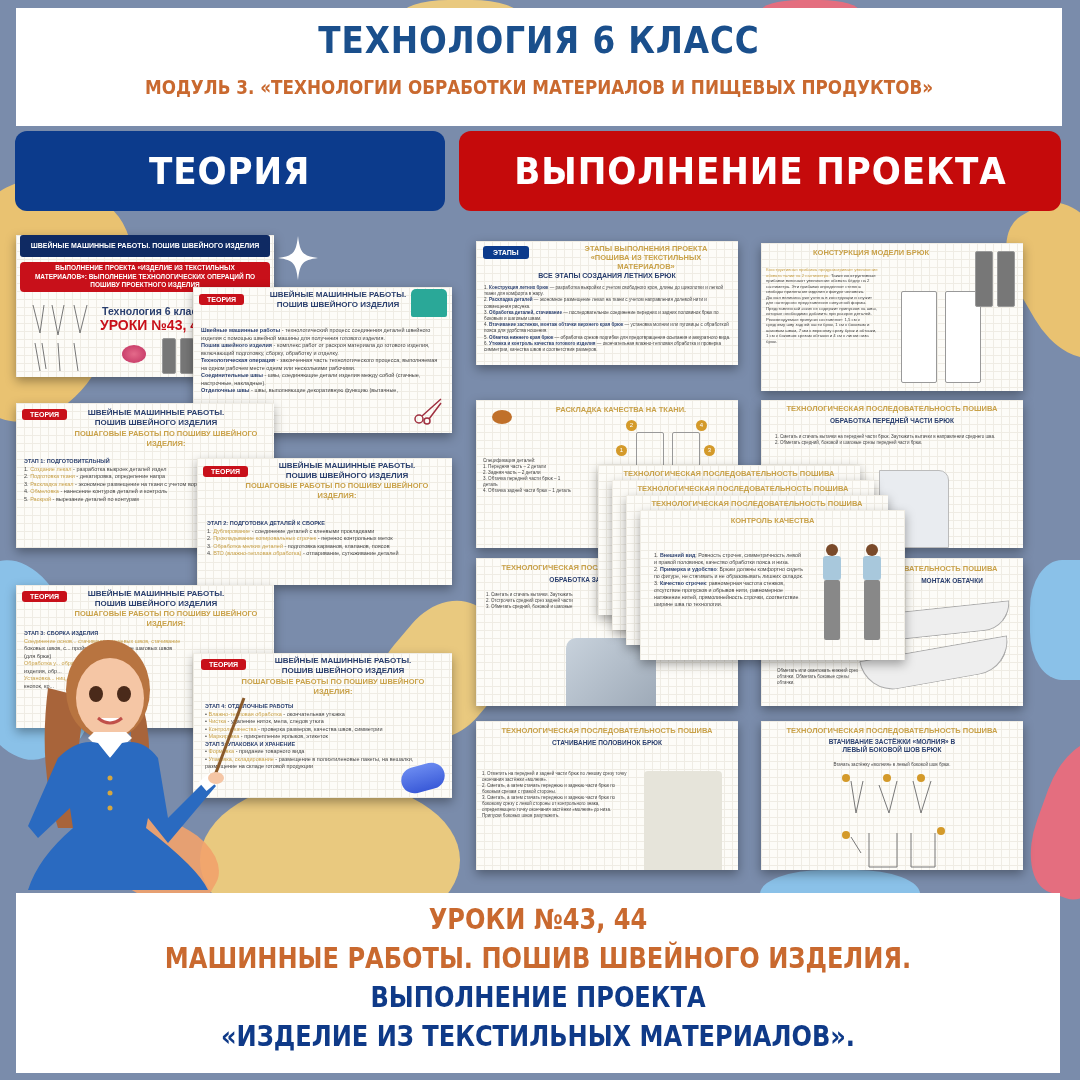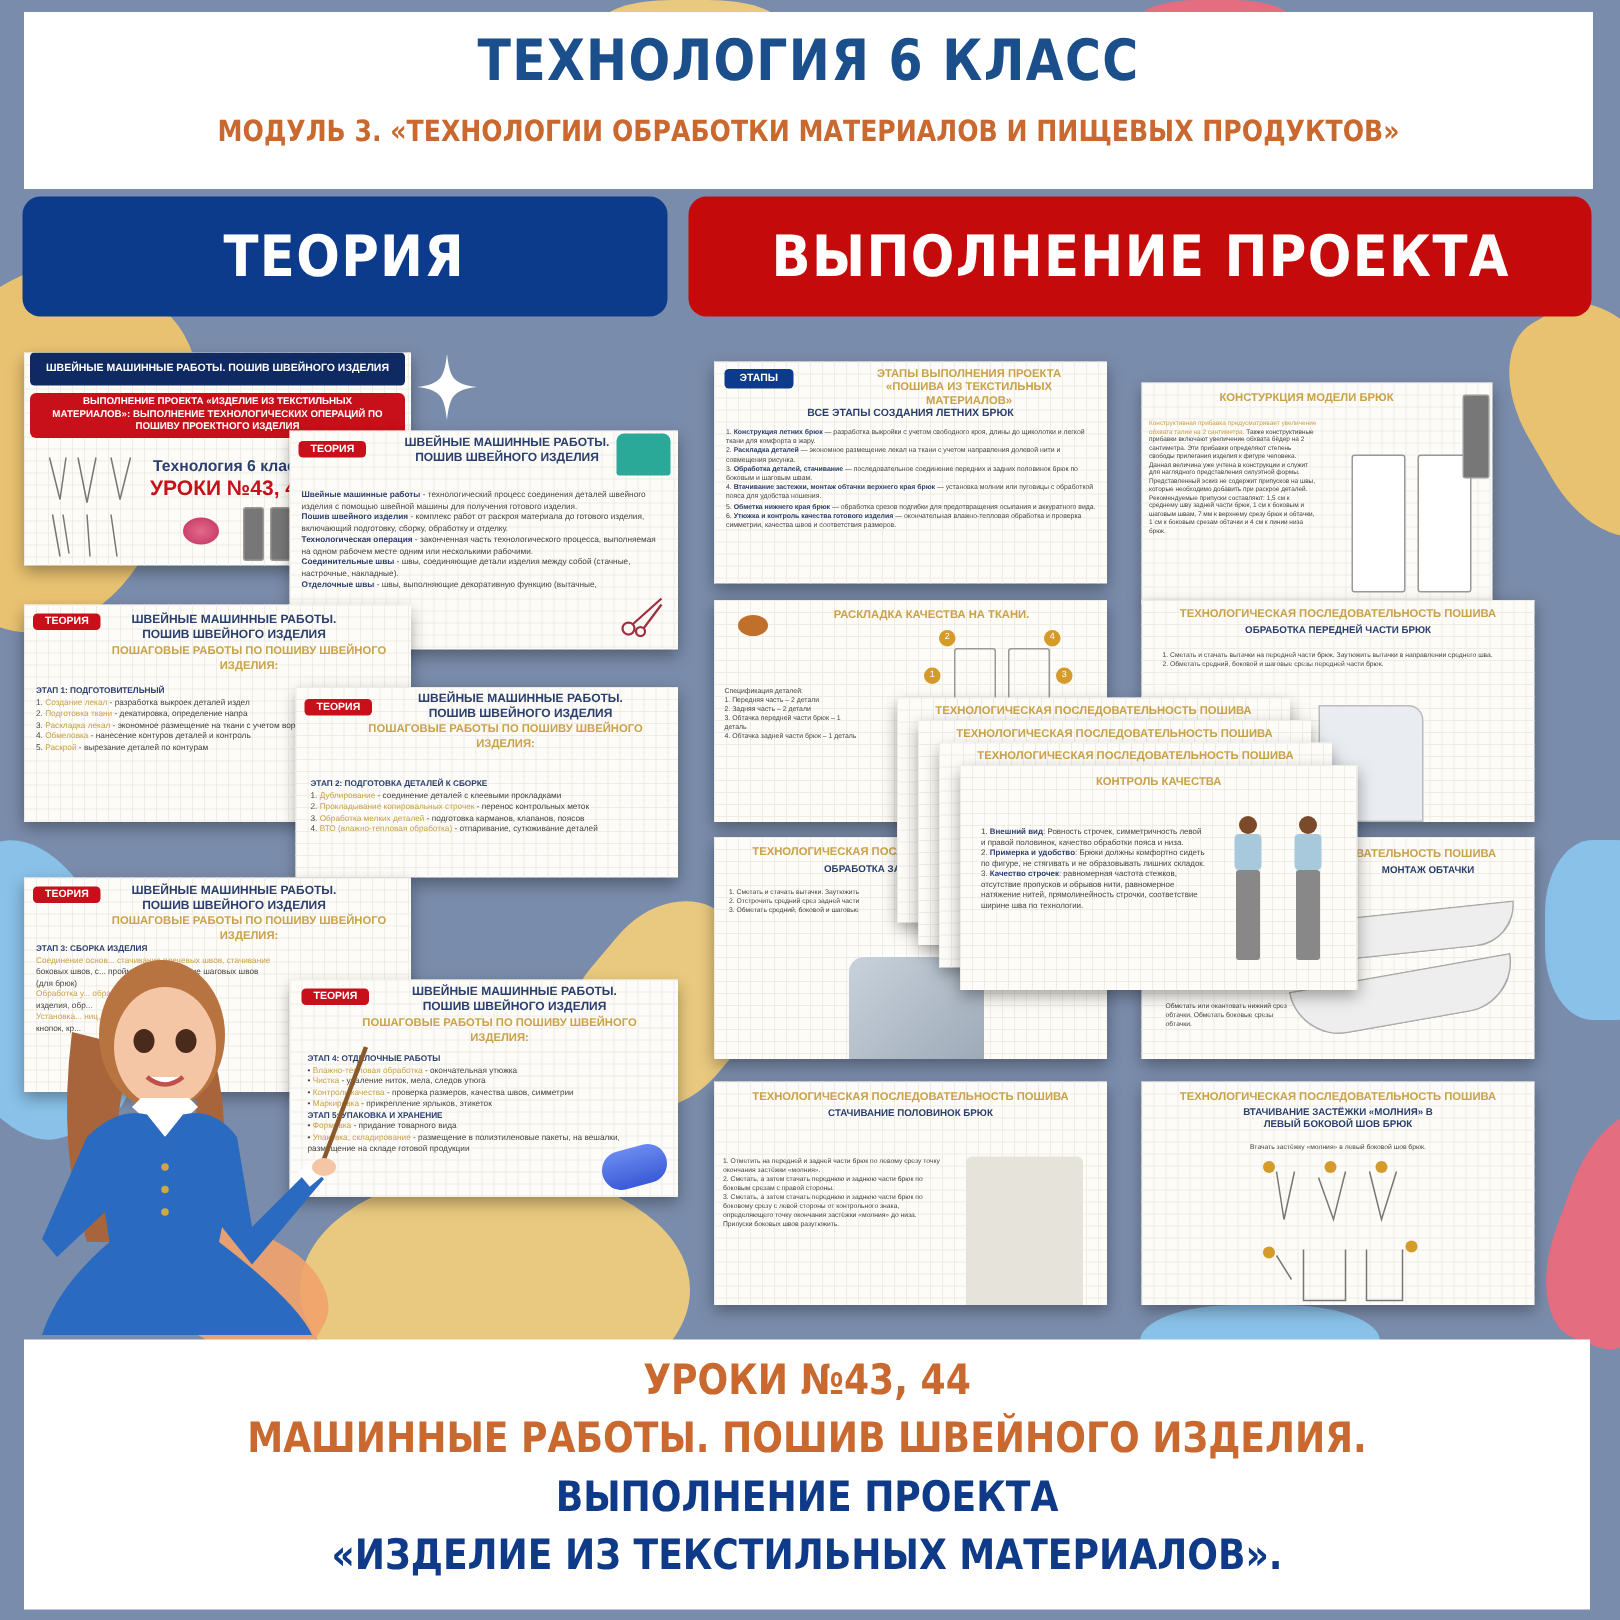--- a/index.html
+++ b/index.html
@@ -182,38 +182,38 @@
   <path d="M70 110 L92 130 L114 110 L108 104 L76 104Z" fill="#fff"></path>
   <path d="M40 130 Q60 110 80 115 L92 130 L104 115 Q125 110 140 130 L150 190 L190 150 L198 158 L150 215 L130 190 L128 200 Q180 240 190 262 L10 262 Q20 230 55 200 L52 180 L20 210 L10 198 Z" fill="#2a6ac0"></path>
   <rect x="183" y="148" width="14" height="12" fill="#fff" transform="rotate(-40 190 154)"></rect>
   <line x1="196" y1="150" x2="226" y2="70" stroke="#8a5a2a" stroke-width="3"></line>
   <ellipse cx="198" cy="150" rx="8" ry="6" fill="#f5c6a5"></ellipse>
   <circle cx="92" cy="150" r="2.5" fill="#d4a640"></circle>
     <circle cx="92" cy="165" r="2.5" fill="#d4a640"></circle>
     <circle cx="92" cy="180" r="2.5" fill="#d4a640"></circle>
 </svg>
 
-<div class="slide" style="left:476px;top:241px;width:262px;height:148px">
+<div class="slide" style="left:476px;top:241px;width:262px;height:124px">
   <div class="tagb" style="left:7px;top:5px">ЭТАПЫ</div>
   <div class="sgold" style="position:absolute;left:90px;top:3px;width:160px;line-height:9px">
       <div>ЭТАПЫ ВЫПОЛНЕНИЯ ПРОЕКТА</div>
       <div>«ПОШИВА ИЗ ТЕКСТИЛЬНЫХ МАТЕРИАЛОВ»</div>
     </div>
   <div class="stitle" style="position:absolute;left:0;top:30px;width:262px;font-size:7px">ВСЕ ЭТАПЫ СОЗДАНИЯ ЛЕТНИХ БРЮК</div>
   <div class="body" style="left:8px;top:44px;width:250px;font-size:4.6px;line-height:6.2px">
     <div>1. <b>Конструкция летних брюк</b><span> — разработка выкройки с учетом свободного кроя, длины до щиколотки и легкой ткани для комфорта в жару.</span></div>
     <div>2. <b>Раскладка деталей</b><span> — экономное размещение лекал на ткани с учетом направления долевой нити и совмещения рисунка.</span></div>
     <div>3. <b>Обработка деталей, стачивание</b><span> — последовательное соединение передних и задних половинок брюк по боковым и шаговым швам.</span></div>
     <div>4. <b>Втачивание застежки, монтаж обтачки верхнего края брюк</b><span> — установка молнии или пуговицы с обработкой пояса для удобства ношения.</span></div>
     <div>5. <b>Обметка нижнего края брюк</b><span> — обработка срезов подгибки для предотвращения осыпания и аккуратного вида.</span></div>
     <div>6. <b>Утюжка и контроль качества готового изделия</b><span> — окончательная влажно-тепловая обработка и проверка симметрии, качества швов и соответствия размеров.</span></div>
   </div>
 </div>
 
-<div class="slide" style="left:761px;top:255px;width:234px;height:148px">
+<div class="slide" style="left:761px;top:243px;width:262px;height:148px">
   <div class="sgold" style="position:absolute;left:30px;top:5px;width:160px">КОНСТУРКЦИЯ МОДЕЛИ БРЮК</div>
   <div class="body" style="left:5px;top:24px;width:112px;font-size:4.3px;line-height:5.5px">
     <span class="o">Конструктивная прибавка предусматривает увеличение обхвата талии на 2 сантиметра.</span> <span>Также конструктивные прибавки включают увеличение обхвата бёдер на 2 сантиметра. Эти прибавки определяют степень свободы прилегания изделия к фигуре человека. Данная величина уже учтена в конструкции и служит для наглядного представления силуэтной формы. Представленный эскиз не содержит припусков на швы, которые необходимо добавить при раскрое деталей. Рекомендуемые припуски составляют: 1,5 см к среднему шву задней части брюк, 1 см к боковым и шаговым швам, 7 мм к верхнему срезу брюк и обтачки, 1 см к боковым срезам обтачки и 4 см к линии низа брюк.</span>
   </div>
   <div class="pants" style="left:140px;top:48px;width:36px;height:92px;background:#fff"></div>
   <div class="pants" style="left:184px;top:48px;width:36px;height:92px;background:#fff"></div>
   <div class="pants" style="left:214px;top:8px;width:18px;height:56px;background:#777"></div>
   <div class="pants" style="left:236px;top:8px;width:18px;height:56px;background:#777"></div>
 </div>
 

